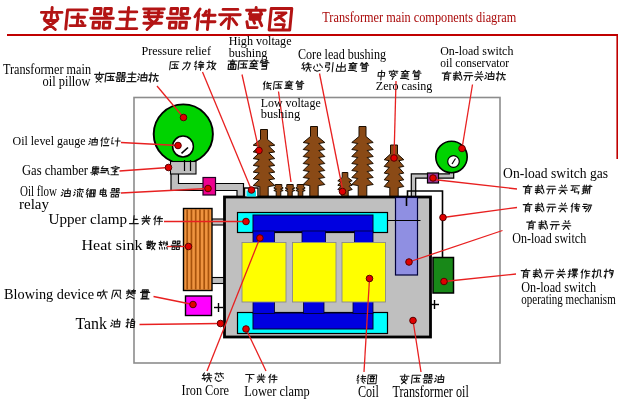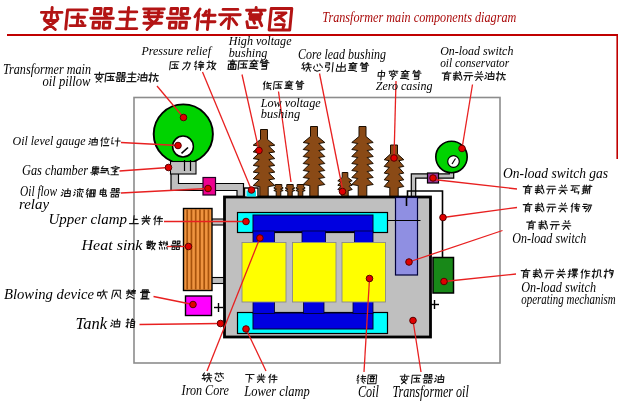--- a/index.html
+++ b/index.html
@@ -1,14 +1,14 @@
 <!DOCTYPE html>
 <html><head><meta charset="utf-8"><style>
 html,body{margin:0;padding:0;background:#fff;}
-#page{position:relative;width:629px;height:407px;overflow:hidden;font-style:italic;}
+#page{position:relative;width:629px;height:407px;overflow:hidden;}
 svg{position:absolute;left:0;top:0;}
 </style></head><body>
 <div id="page">
 <svg width="629" height="407" viewBox="0 0 629 407">
       <rect x="-1" y="-1" width="631" height="409" fill="#ffffff" stroke="none" stroke-width="0"></rect>
       <path d="M52.2,7.5 L51.9,10.4 M41.4,12.4 L62.0,12.4 M46.0,14.8 L44.2,18.8 M51.5,14.3 L51.1,18.3 M56.8,14.8 L57.9,18.8 M44.7,20.5 L57.0,20.5 M45.9,21.2 L55.3,29.5 M55.7,21.2 L44.6,29.5" fill="none" stroke="#b31414" stroke-width="2.94" stroke-linecap="round" stroke-linejoin="round"></path>
       <path d="M87.2,9.9 L67.6,9.9 L65.7,29.1 M71.8,17.3 L84.5,17.3 M78.2,13.9 L77.1,25.6 M70.0,25.6 L85.1,25.6 M81.2,21.2 L82.9,23.2" fill="none" stroke="#b31414" stroke-width="2.94" stroke-linecap="round" stroke-linejoin="round"></path>
       <path d="M94.7,8.5 L101.1,8.5 L100.6,13.9 L94.2,13.9 L94.7,8.5 M105.0,8.5 L111.4,8.5 L110.8,13.9 L104.5,13.9 L105.0,8.5 M90.8,18.3 L113.3,18.3 M104.4,14.8 L107.1,17.3 M93.4,22.2 L99.7,22.2 L99.1,28.1 L92.8,28.1 L93.4,22.2 M103.6,22.2 L110.0,22.2 L109.4,28.1 L103.1,28.1 L103.6,22.2" fill="none" stroke="#b31414" stroke-width="2.94" stroke-linecap="round" stroke-linejoin="round"></path>
       <path d="M128.7,7.5 L128.4,9.9 M119.6,11.9 L136.8,11.9 M120.1,19.2 L134.8,19.2 M128.2,11.9 L126.6,28.1 M116.3,28.6 L136.8,28.6" fill="none" stroke="#b31414" stroke-width="2.94" stroke-linecap="round" stroke-linejoin="round"></path>
       <path d="M143.7,9.0 L164.3,9.0 M149.1,9.0 L148.3,16.8 M158.9,9.0 L158.1,16.8 M144.8,12.9 L162.4,12.9 M144.4,16.8 L162.0,16.8 M149.3,19.2 L153.2,22.2 M157.4,19.2 L147.0,29.5 M143.8,23.2 L161.4,23.2" fill="none" stroke="#b31414" stroke-width="2.94" stroke-linecap="round" stroke-linejoin="round"></path>

